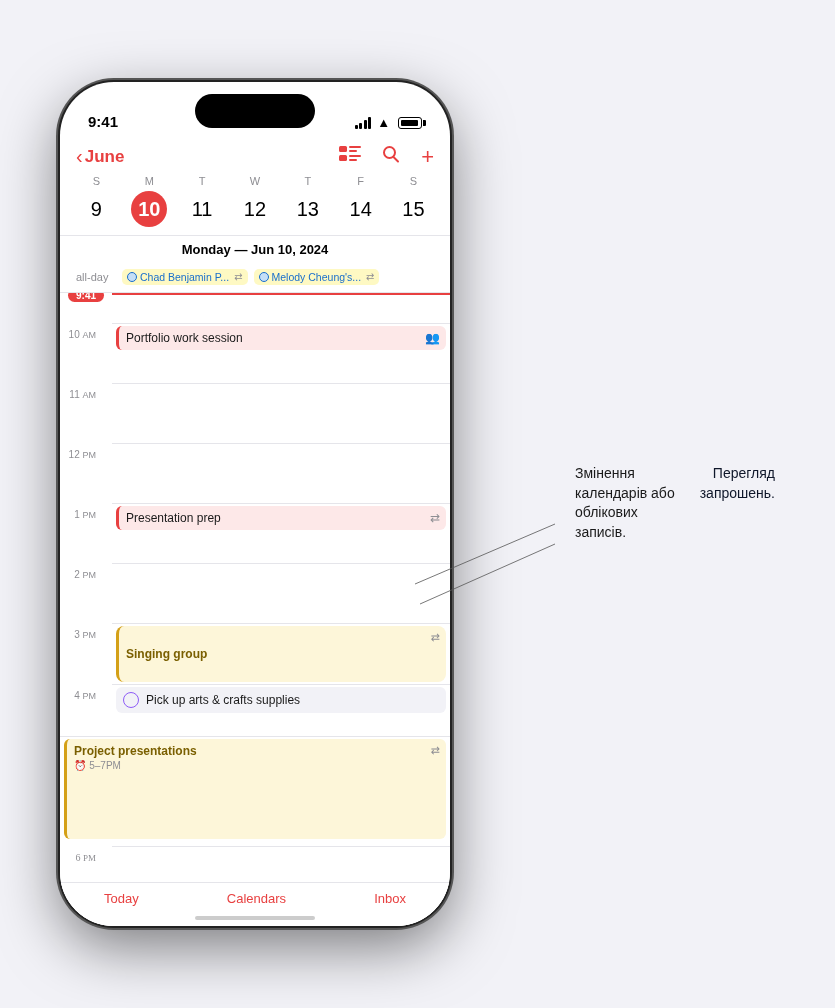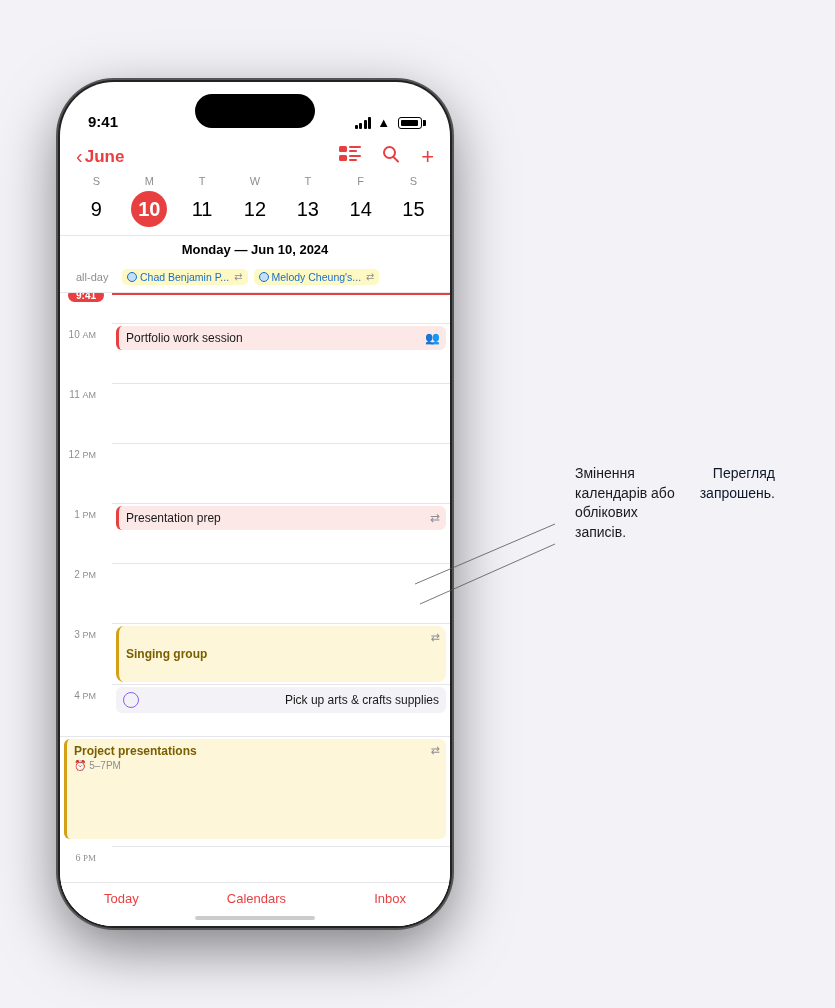--- a/index.html
+++ b/index.html
@@ -479,21 +479,21 @@
               <span style="position:absolute; right:6px; top:5px; font-size:11px; color:#8e8e93;">⇄</span>
             </div>
           </div>
         </div>
 
         <div class="slot-container" style="min-height:52px;">
           <div class="slot-time">
             <div style="text-align:right; padding-right:8px; padding-top:3px; font-size:10px; color:#8e8e93;">4 <span style="font-size:9px;">PM</span></div>
           </div>
           <div style="flex:1; border-top:1px solid #e5e5ea; position:relative; min-height:52px;">
-            <div style="margin:2px 4px; border-radius:6px; padding:5px 7px; background:#f2f2f7; display:flex; align-items:center; gap:7px;justify-content:space-between;">
+            <div style="margin:2px 4px; border-radius:6px; padding:5px 7px; background:#f2f2f7; display:flex; align-items:center; gap:7px;">
               <div class="task-circle"></div>
               <span style="font-size:12px; color:#1a1a1a;">Pick up arts &amp; crafts supplies</span>
             </div>
           </div>
         </div>
 
         <div class="slot-container" style="min-height:110px;">
           <div style="flex:1; border-top:1px solid #e5e5ea; position:relative; min-height:110px;">
             <div class="slot-event-item" style="margin:2px 4px; border-radius:6px; padding:5px 7px; background:#fdf6d9; border-left:3px solid #d4a017; position:relative; min-height:100px;">
               <span class="event-title" style="color:#7a5f00; font-weight:600; display:block;">Project presentations</span>

